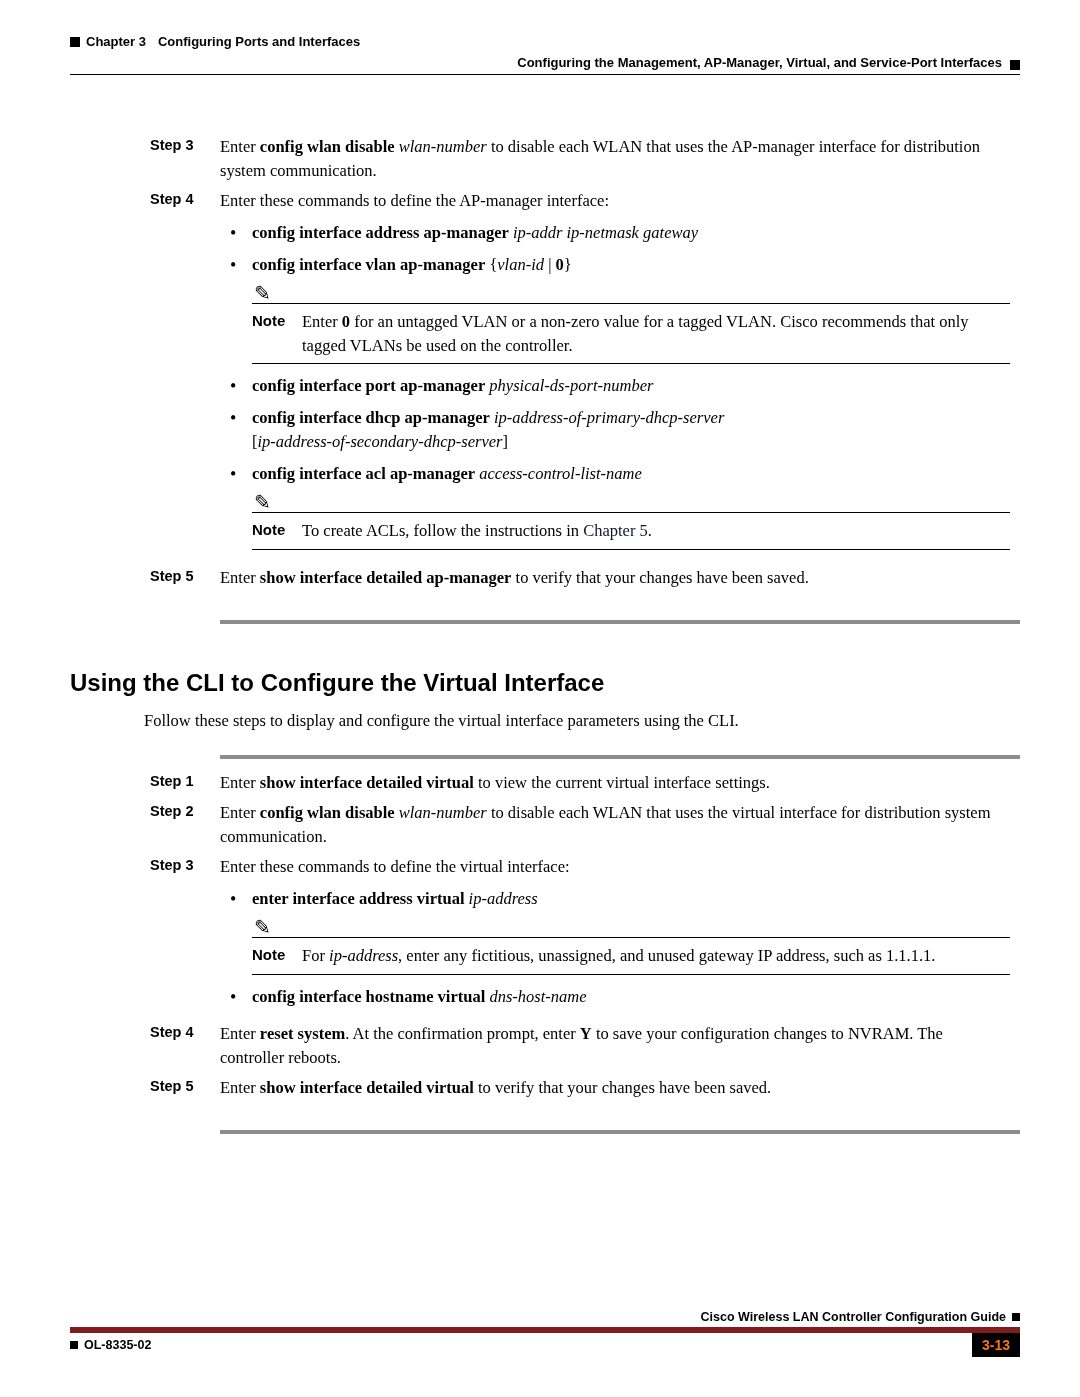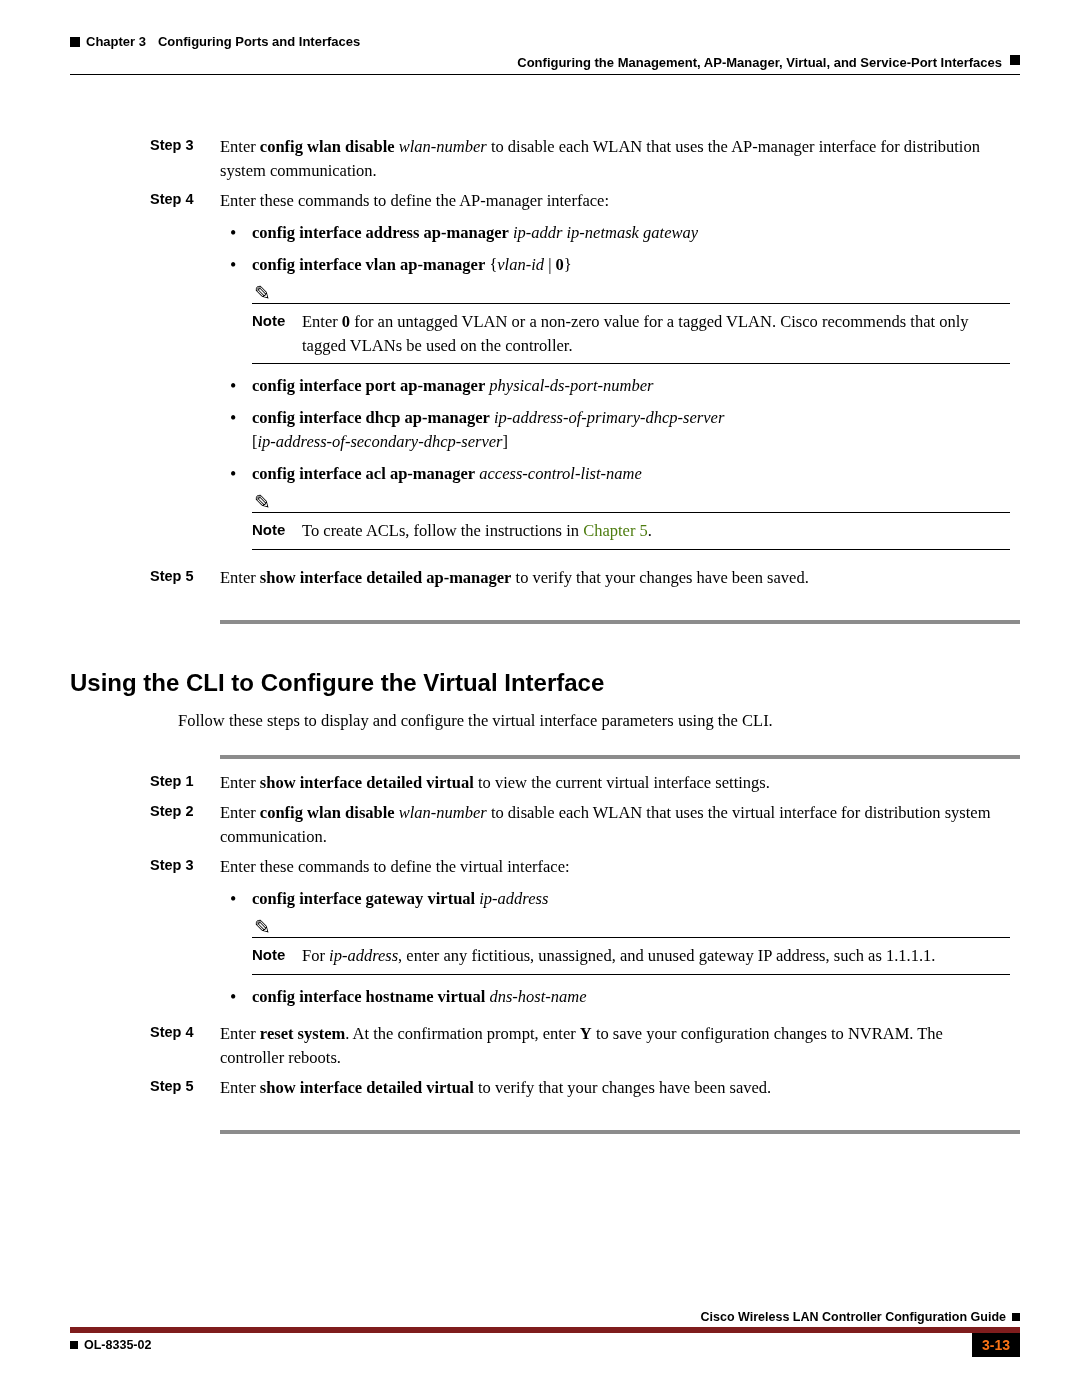--- a/index.html
+++ b/index.html
@@ -29,21 +29,21 @@
     width: 10px; height: 10px; background: #000; margin-right: 6px;
   }
   .header-right {
     text-align: right;
     font-family: Arial, Helvetica, sans-serif;
     font-size: 13px;
     font-weight: bold;
     margin-top: 6px;
     display: flex;
     justify-content: flex-end;
-    align-items: flex-start;
+    align-items: flex-end;
   }
   .header-right .sq { width:10px; height:10px; background:#000; margin-left:8px; }
   .hr-thin { border: none; border-top: 1px solid #000; margin: 4px 0 0 0; }
   .step-block { margin-top: 60px; }
   .step-row {
     display: flex;
     margin: 6px 0;
     line-height: 1.45;
   }
   .step-label {
@@ -113,25 +113,25 @@
     opacity: 0.45;
     margin-left: 0;
   }
   .section-heading {
     font-family: Arial, Helvetica, sans-serif;
     font-weight: bold;
     font-size: 24px;
     margin: 45px 0 14px 0;
   }
   .intro-line {
-    margin-left: 108px;
+    margin-left: 74px;
     font-size: 16.5px;
     margin-bottom: 24px;
   }
-  a.link { color: #4d7c0f; text-decoration: none; }
+  a.link { color: #0f172a; text-decoration: none; }
   .footer {
     position: absolute;
     left: 70px;
     right: 60px;
     bottom: 40px;
   }
   .footer-guide {
     text-align: right;
     font-family: Arial, Helvetica, sans-serif;
     font-weight: bold;
@@ -271,21 +271,21 @@
         <span>Enter </span><strong>config wlan disable</strong> <em>wlan-number</em><span> to disable each WLAN that uses the virtual interface for distribution system communication.</span>
       </div>
     </div>
 
     <div class="step-row">
       <div class="step-label">Step 3</div>
       <div class="step-body">
         <span>Enter these commands to define the virtual interface:</span>
         <ul class="cmds">
           <li>
-            <strong>config interface gateway virtual</strong> <em>ip-address</em>
+            <strong>enter interface address virtual</strong> <em>ip-address</em>
 
             <div class="note-box">
               <div class="note-icon">✎</div>
               <div class="note-rule"></div>
               <div class="note-content">
                 <div class="note-label">Note</div>
                 <div class="note-text">
                   <span>For </span><em>ip-address</em><span>, enter any fictitious, unassigned, and unused gateway IP address, such as 1.1.1.1.</span>
                 </div>
               </div>

